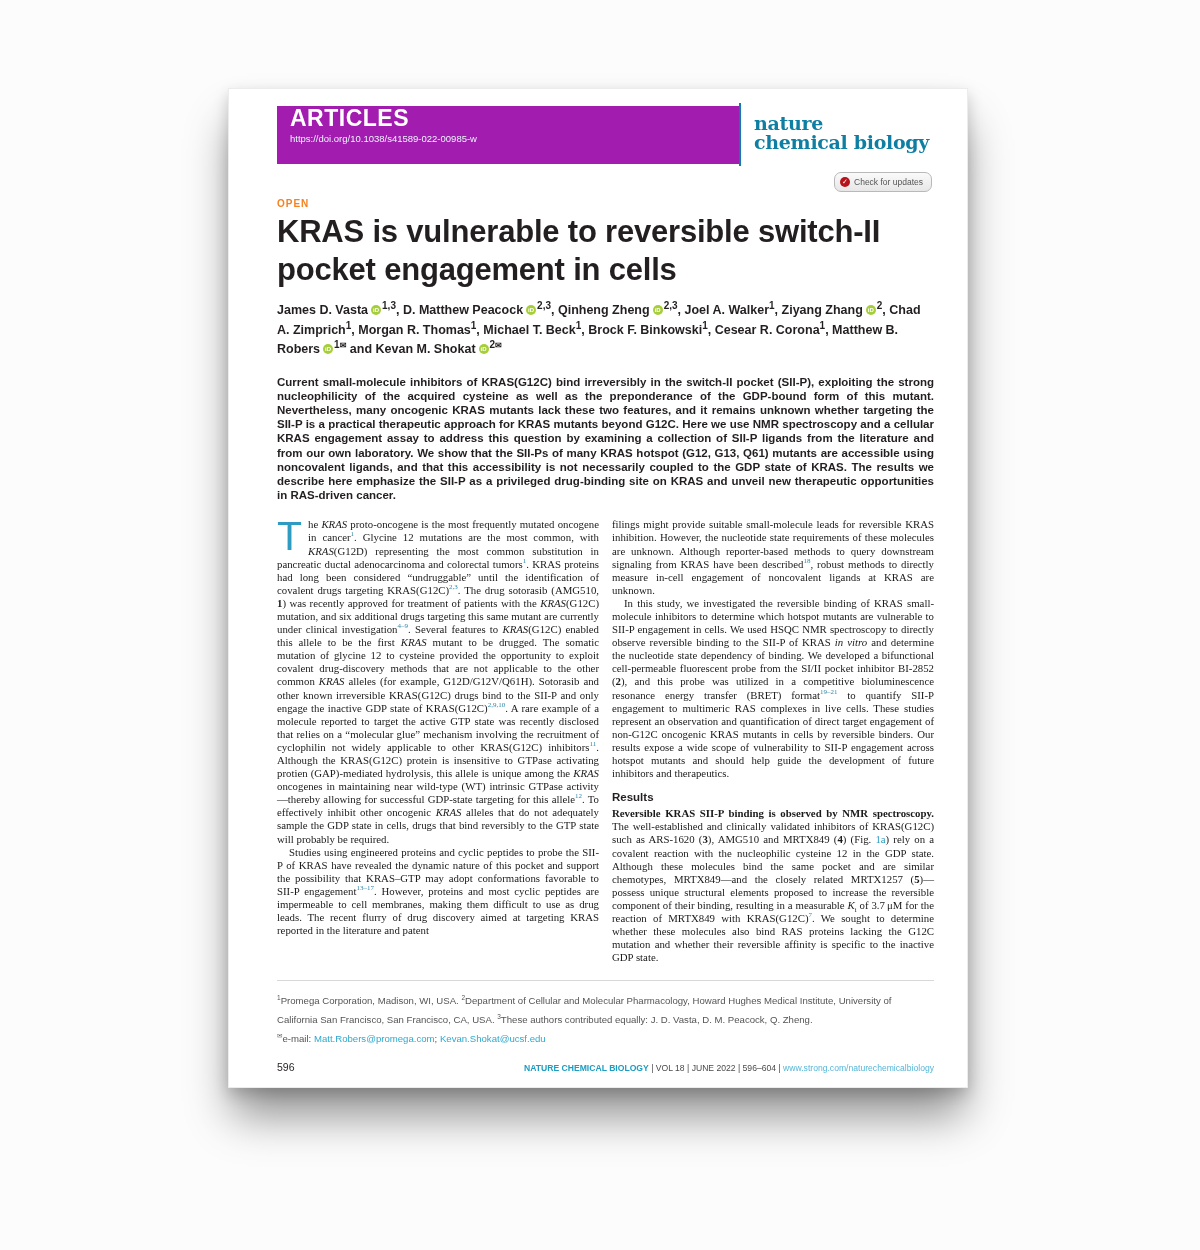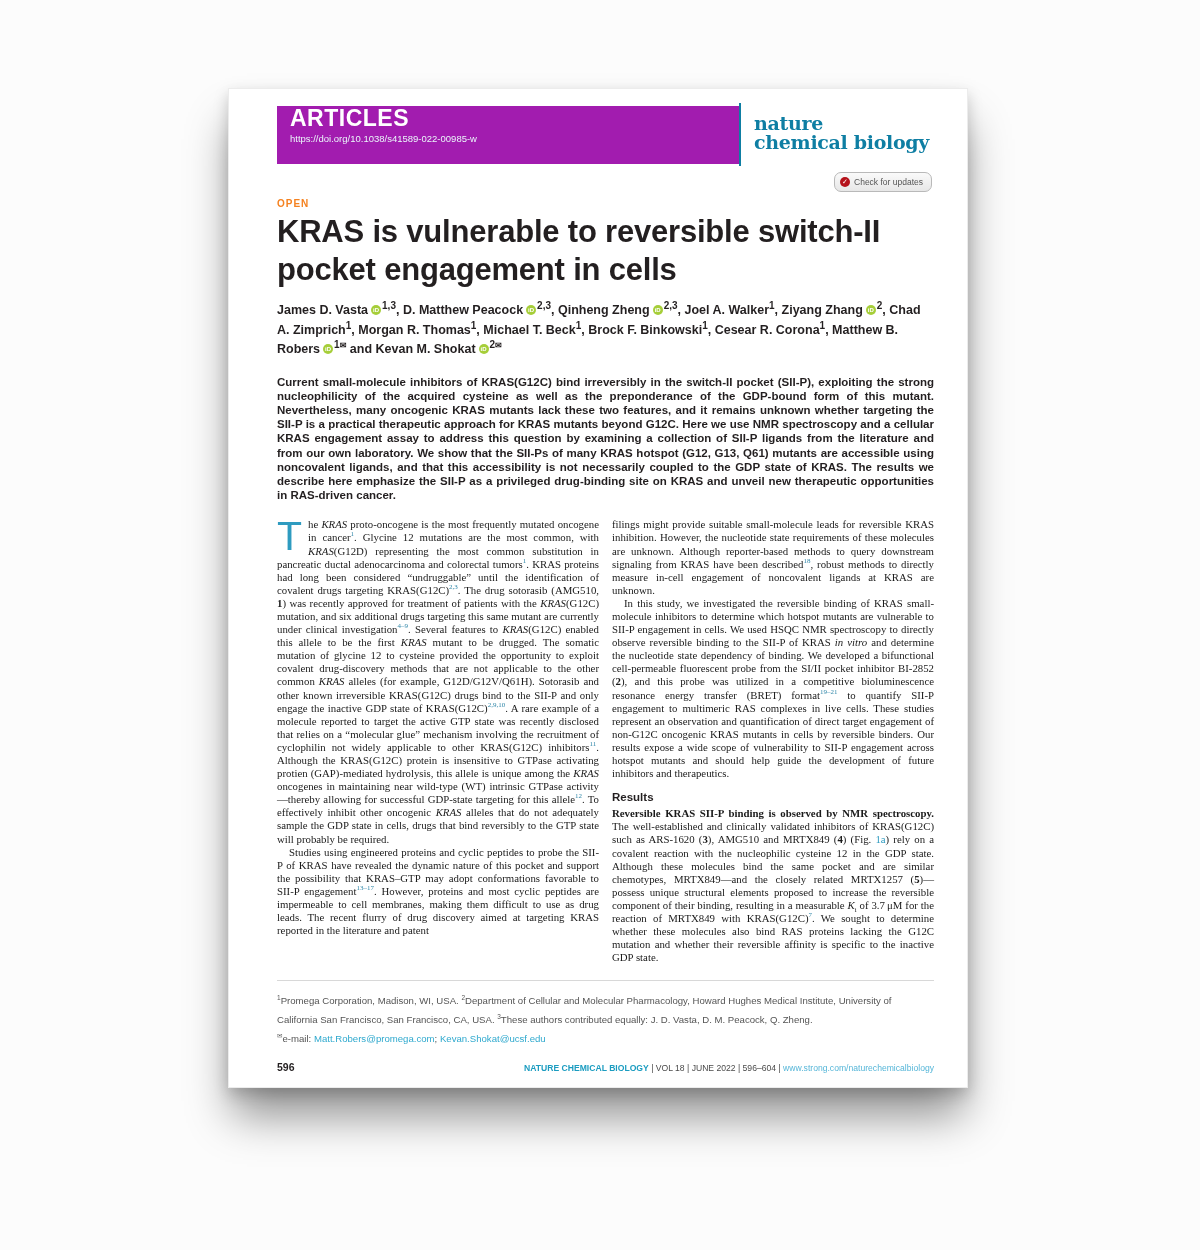--- a/index.html
+++ b/index.html
@@ -50,21 +50,21 @@
   .results{font-family:"Liberation Sans",sans-serif;font-size:11.5px;font-weight:bold;
            color:#231f20;margin:11px 0 3px 0;}
   
   .affil{margin-top:16px;width:657px;border-top:1px solid #d8d8d8;padding-top:9px;
          font-size:9.6px;color:#555;line-height:15px;}
   .affil sup{font-size:6.5px;}
   .email-line{margin-top:1px;}
   .email{color:#2FA9CE;text-decoration:none;cursor:pointer;}
   .footer{margin-top:15px;width:657px;display:flex;justify-content:space-between;align-items:baseline;
           font-size:8.6px;color:#4a4a4a;}
-  .pageno{font-size:10.5px;font-weight:bold;color:#231f20;}
+  .pageno{font-size:10.5px;font-weight:normal;color:#231f20;}
   .fjournal{font-weight:bold;color:#1B9CC0;}
   .fissue{color:#4a4a4a;}
   .fsite{color:#56B6D8;text-decoration:none;cursor:pointer;}
 </style>
 </head>
 <body>
 
 <div class="canvas">
   <div class="paper">
 

